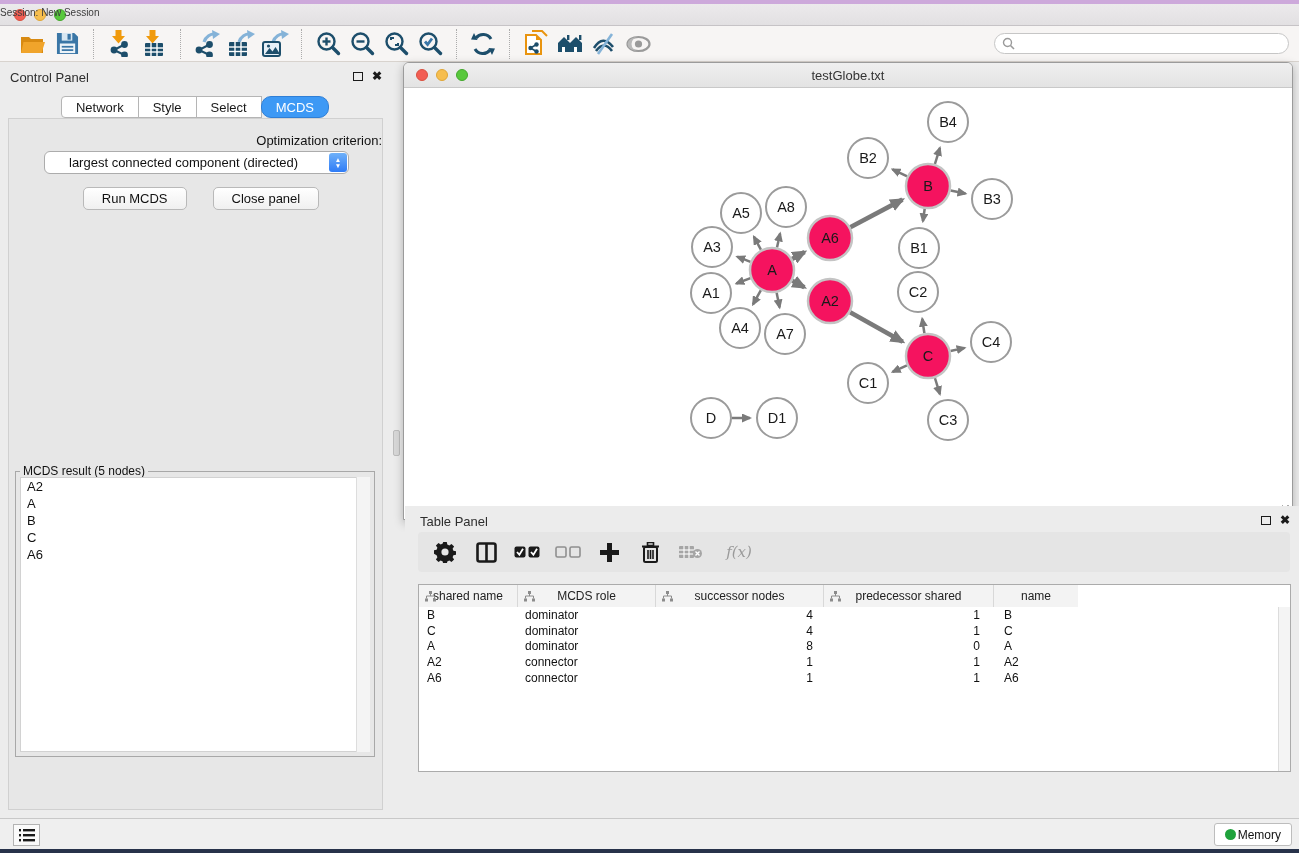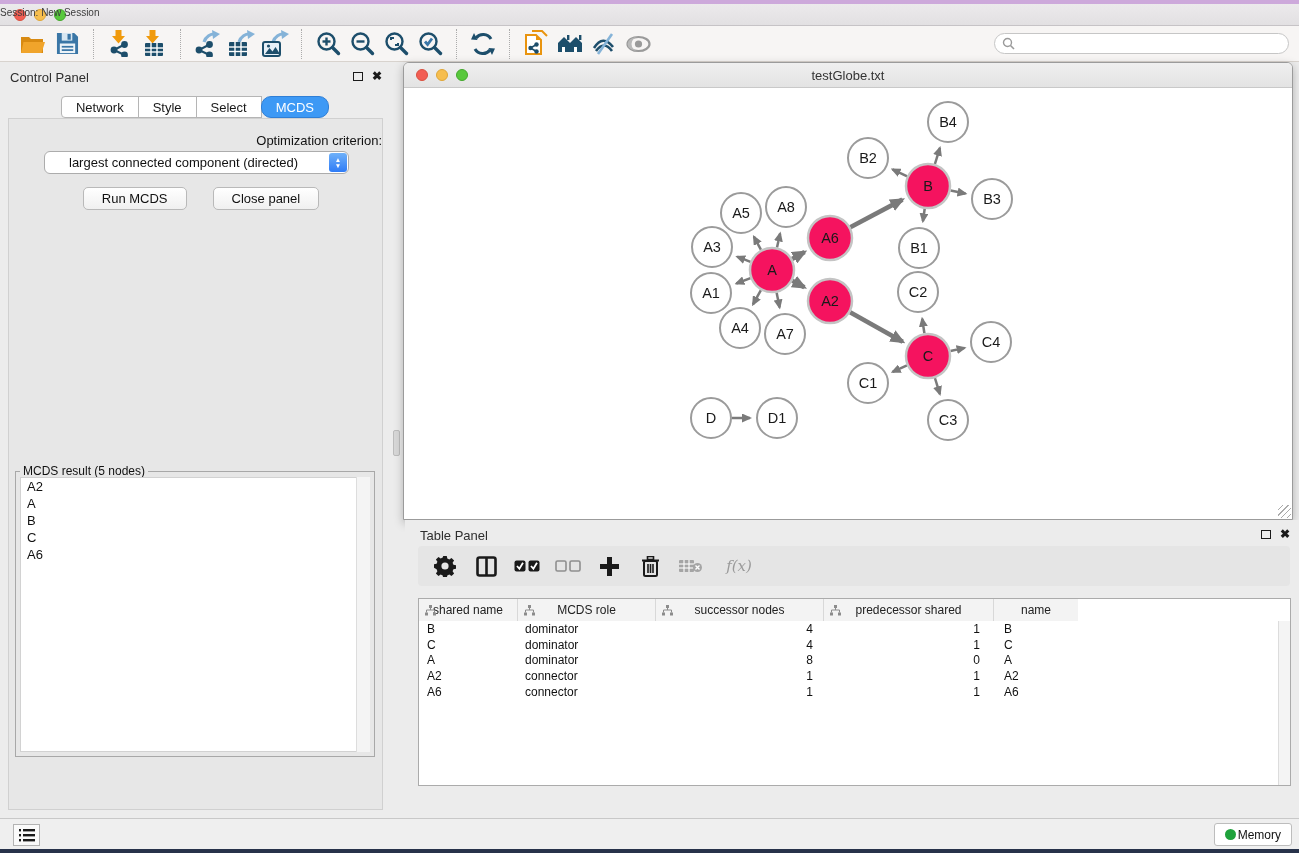--- a/index.html
+++ b/index.html
@@ -77,21 +77,21 @@
     background:linear-gradient(#EFEFEF,#E3E3E3); border-bottom:1px solid #C9C9C9; border-radius:5px 5px 0 0; }
   .net-titlebar .lights { top:6px; left:12px; }
   .net-title { position:absolute; left:0; right:0; top:5px; text-align:center; font-size:13px; color:#333; }
   .net-canvas { position:absolute; left:0; top:25px; right:0; bottom:0; background:#FFF; overflow:hidden; }
   .node-label { font-family:"Liberation Sans",sans-serif; font-size:14.5px; fill:#1A1A1A; }
   .resize-grip { position:absolute; right:1px; bottom:1px; width:13px; height:13px;
     background:repeating-linear-gradient(135deg, transparent 0 3px, #ABABAB 3px 4px); }
   .h-handle { position:absolute; left:442px; top:458px; width:26px; height:7px; background:#D8D8D8; border:1px solid #BDBDBD; border-radius:2px; }
 
   
-  .table-panel { position:absolute; left:2px; top:458px; width:894px; height:298px; background:#ECECEC; }
+  .table-panel { position:absolute; left:2px; top:444px; width:894px; height:298px; background:#ECECEC; }
   .tp-toolbar { position:absolute; left:13px; right:9px; top:26px; height:40px; background:#E5E5E5;
     border-radius:4px; display:flex; align-items:center; gap:15px; padding-left:14px; }
   .tp-ico { display:flex; align-items:center; justify-content:center; width:26px; height:26px; }
   .fx { font-family:"DejaVu Serif", serif; font-style:italic; font-size:15px; color:#9A9A9A; }
 
   .node-table { position:absolute; left:13px; right:8px; top:78px; height:188px; background:#FFF; border:1px solid #ABABAB; }
   .nt-header { position:absolute; left:0; top:0; height:22px; display:flex; background:#F3F3F3; border-bottom:1px solid #C6C6C6; }
   .th { position:relative; height:22px; display:flex; align-items:center; justify-content:center;
     font-size:12px; color:#222; border-right:1px solid #D8D8D8; background:#F3F3F3; }
   .th .col-icon { position:absolute; left:6px; top:6px; }

